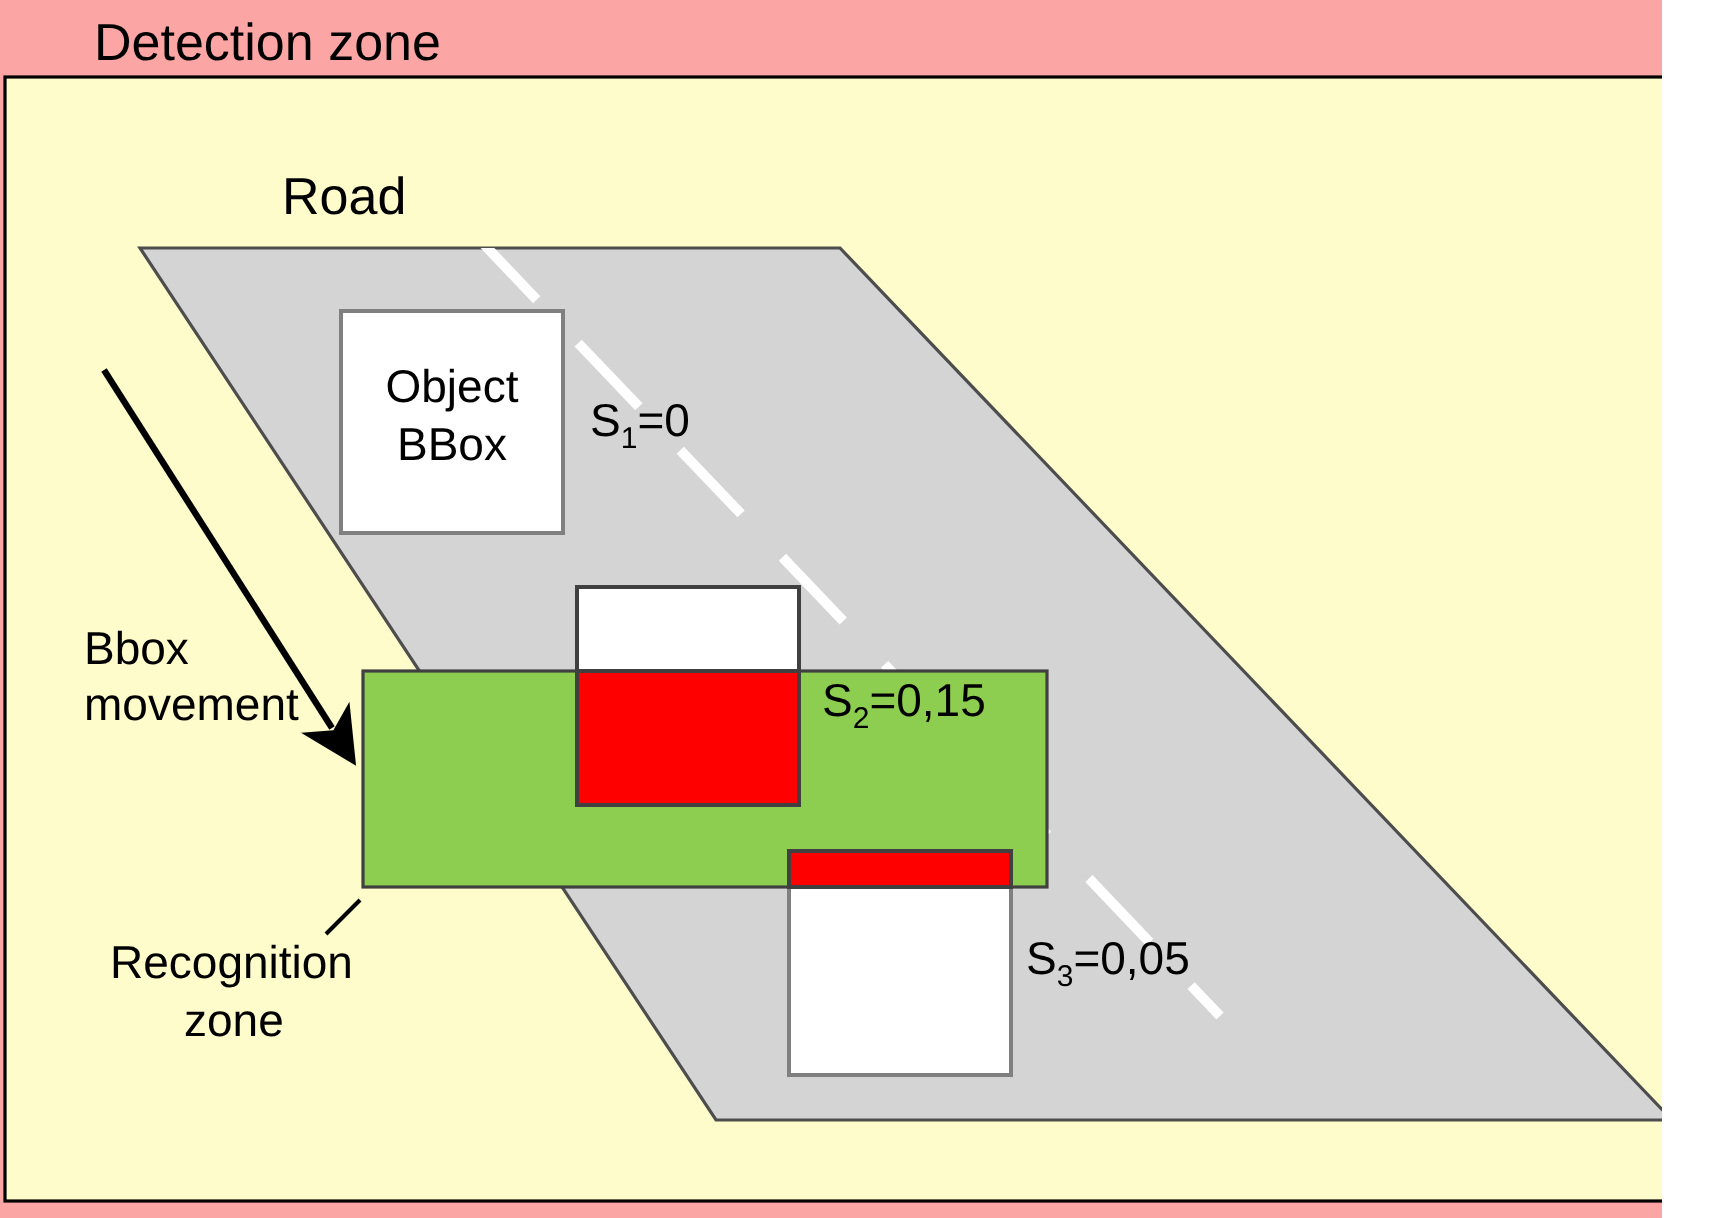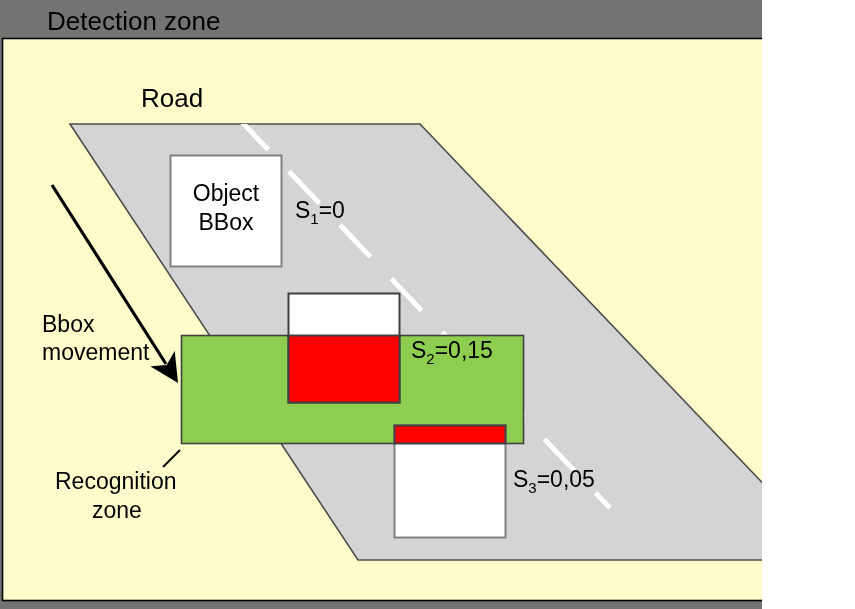--- a/index.html
+++ b/index.html
@@ -5,24 +5,24 @@
   html, body {
     margin: 0;
     padding: 0;
     background: #ffffff;
   }
   body {
     font-family: "Liberation Sans", sans-serif;
   }
   #stage {
     position: relative;
-    width: 762px;
+    width: 831px;
     height: 609px;
     overflow: hidden;
-    background: #737373;
+    background: #fca5a5;
   }
   #stage svg {
     position: absolute;
     left: 0;
     top: 0;
   }
   .diagram-text {
     font-family: "Liberation Sans", sans-serif;
     fill: #000000;
   }

